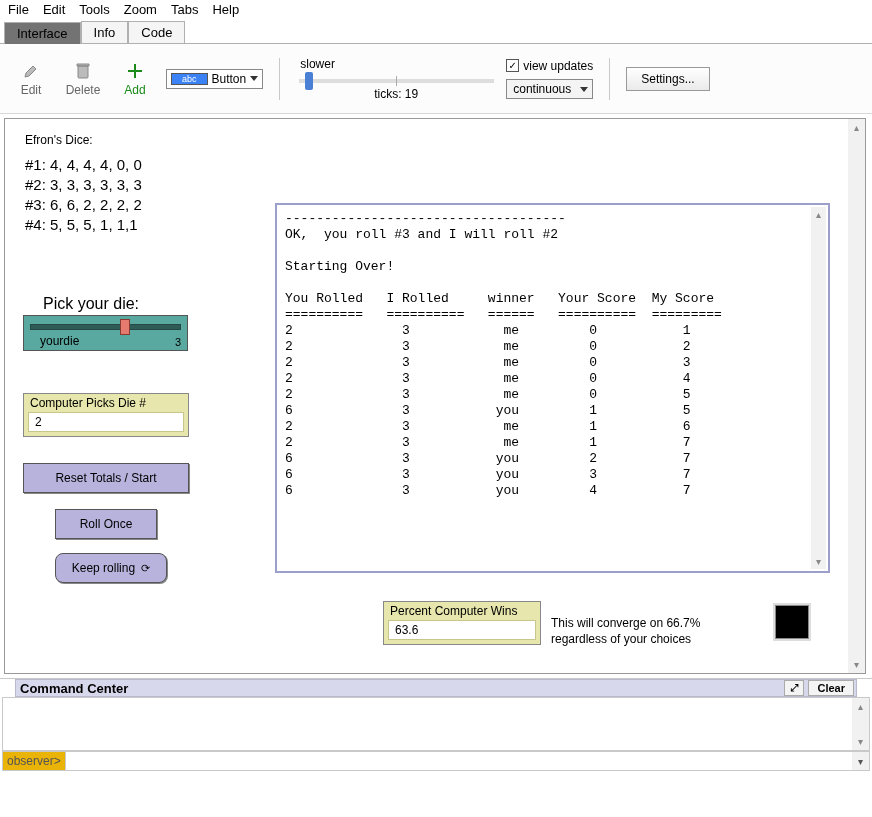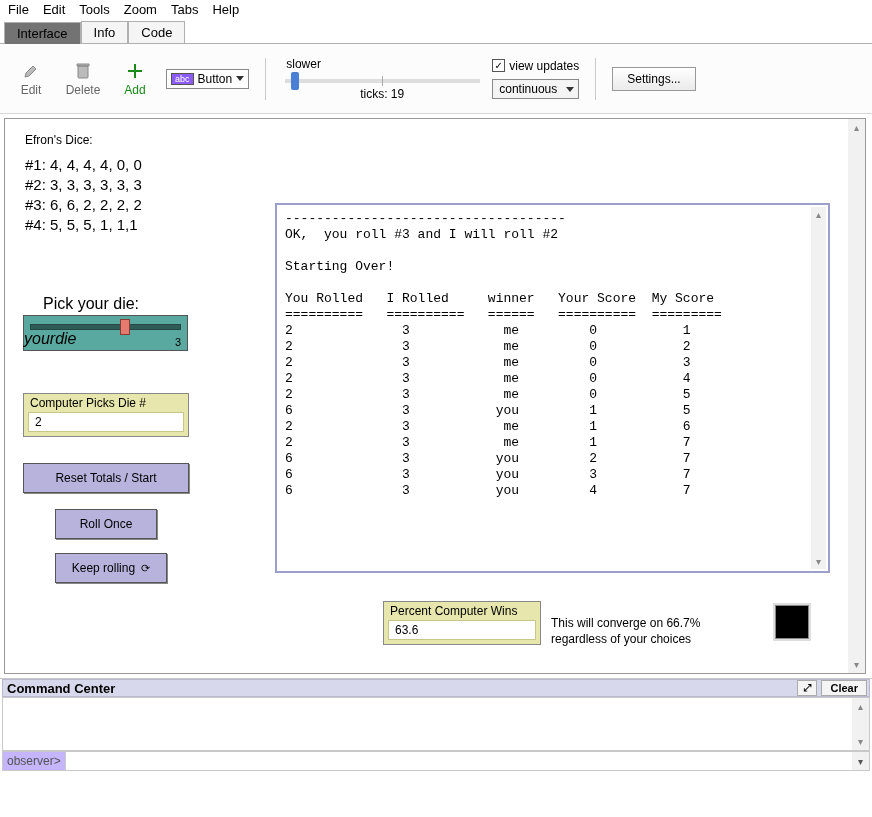--- a/index.html
+++ b/index.html
@@ -54,21 +54,21 @@
     min-width: 42px;
   }
   .tb-icon { width: 20px; height: 20px; display:flex; align-items:center; justify-content:center; }
   .vsep { width:1px; height:42px; background:#c9c9c9; margin:0 6px; }
   .combo {
     display: flex; align-items: center;
     border: 1px solid #888; background:#fff;
     padding: 2px 4px; gap:4px; font-size:12px;
   }
   .combo-abc {
-    background:#8b5cf6; color:#fff; font-size:9px; padding:0 3px;
+    background:#3b82f6; color:#fff; font-size:9px; padding:0 10px;
     border:1px solid #555;
   }
   .caret-down {
     width:0;height:0;border-left:4px solid transparent;border-right:4px solid transparent;
     border-top:5px solid #333;
   }
   .speed-group { display:flex; flex-direction:column; align-items:center; min-width:200px; }
   .speed-label { font-size:12px; align-self:flex-start; margin-left:4px; }
   .slider-track { width:195px; height:4px; background:#ddd; position:relative; margin:8px 0 4px; }
   .slider-tick { position:absolute; top:-3px; width:1px; height:10px; background:#aaa; }
@@ -98,40 +98,40 @@
   .dice-title { position:absolute; left:20px; top:14px; font-family:"Segoe UI",sans-serif; font-size:12px; }
   .dice-lines { position:absolute; left:20px; top:36px; font-size:15px; line-height:20px; }
 
   .pick-label { position:absolute; left:38px; top:176px; font-size:16px; }
   .netlogo-slider {
     position:absolute; left:18px; top:196px; width:165px; height:36px;
     border:1px solid #555; background:#5aa9a0;
   }
   .netlogo-slider .track { position:absolute; left:6px; right:6px; top:8px; height:6px; background:#2f5b56; border:1px solid #244844;}
   .netlogo-slider .thumb { position:absolute; top:3px; width:10px; height:16px; background:#e77a6e; border:1px solid #8b3a32; left:96px;}
-  .netlogo-slider .name { position:absolute; left:0; bottom:2px; font-size:16px; color:#000;font-style:italic;}
+  .netlogo-slider .name { position:absolute; left:16px; bottom:2px; font-size:12px; color:#000;}
   .netlogo-slider .val  { position:absolute; right:6px; bottom:2px; font-size:11px; color:#000;}
 
   .monitor {
     border:1px solid #888; background:#e6e6ad;
   }
   .monitor .m-title { padding:2px 6px; font-size:12px; }
   .monitor .m-val   { margin:0 4px 4px; background:#fff; border:1px solid #c7c78b; padding:2px 6px; font-size:12px; }
 
   .cp-monitor { position:absolute; left:18px; top:274px; width:166px; }
 
   .nl-button {
     border:1px solid #555; background:#b7b3dd;
     font-size:12px; text-align:center;
     display:flex; align-items:center; justify-content:center;
     box-shadow: 1px 1px 0 #888;
   }
   .btn-reset { position:absolute; left:18px; top:344px; width:166px; height:30px; }
   .btn-roll  { position:absolute; left:50px; top:390px; width:102px; height:30px; }
-  .btn-keep  { position:absolute; left:50px; top:434px; width:112px; height:30px; gap:6px; }
+  .btn-keep  { position:absolute; left:50px; top:434px; width:112px; height:30px; gap:6px;border-radius:8px; }
   .cycle-icon { font-size:11px; }
 
   .speed-note { position:absolute; left:18px; top:478px; width:210px; font-size:12px; line-height:16px; }
 
   .out-box {
     position:absolute; left:270px; top:84px; width:555px; height:370px;
     border:2px solid #9c9fc9; background:#fff;
   }
   .out-scroll { position:absolute; right:2px; top:2px; bottom:2px; width:15px; background:#f1f1f1; }
   .out-scroll .up,.out-scroll .down{height:15px;display:flex;align-items:center;justify-content:center;color:#888;font-size:10px;}
@@ -142,31 +142,31 @@
   }
 
   .pct-monitor { position:absolute; left:378px; top:482px; width:158px; }
   .converge-note { position:absolute; left:546px; top:496px; width:190px; font-size:12px; line-height:16px; }
   .black-box { position:absolute; left:770px; top:486px; width:34px; height:34px; background:#000; border:1px solid #888; box-shadow:0 0 0 2px #ddd; }
 
   .hr { height:1px; background:#c9c9c9; margin:4px 0 0; }
 
   .cc-header {
     display:flex; align-items:center; justify-content:space-between;
-    background:#d8d8ec; border:1px solid #b8b8d0; margin:0 2px;
+    background:#d8d8ec; border:1px solid #b8b8d0; margin:0 15px;
     padding:0 2px 0 4px; font-size:13px; font-weight:bold;
   }
   .cc-actions { display:flex; gap:4px; align-items:center; }
   .cc-act { border:1px solid #aaa; background:#f4f4f4; width:20px; height:16px; display:flex;align-items:center;justify-content:center; font-size:10px;}
   .cc-clear { border:1px solid #aaa; background:#f4f4f4; height:16px; padding:0 8px; font-size:11px; display:flex;align-items:center;}
   .cc-output { height:54px; border:1px solid #c9c9c9; margin:0 2px; position:relative; background:#fff;}
   .cc-output .sv { position:absolute; right:0; top:0; bottom:0; width:17px; background:#f1f1f1;}
   .cc-output .sv .up,.cc-output .sv .down{height:17px;display:flex;align-items:center;justify-content:center;color:#888;font-size:10px;}
   .cc-prompt { display:flex; margin:0 2px 2px; border:1px solid #c9c9c9; }
-  .cc-agent { background:#c4b5fd; padding:2px 4px; font-size:12px; color:#555; border-right:1px solid #c9c9c9;}
+  .cc-agent { background:#eab308; padding:2px 4px; font-size:12px; color:#555; border-right:1px solid #c9c9c9;}
   .cc-input { flex:1; padding:2px 4px; font-size:12px; }
   .cc-hist { width:17px; background:#f1f1f1; display:flex;align-items:center;justify-content:center;color:#555;font-size:10px;}
 </style>
 </head>
 <body>
 
 <div class="menubar">
   <span>File</span>
   <span>Edit</span>
   <span>Tools</span>

